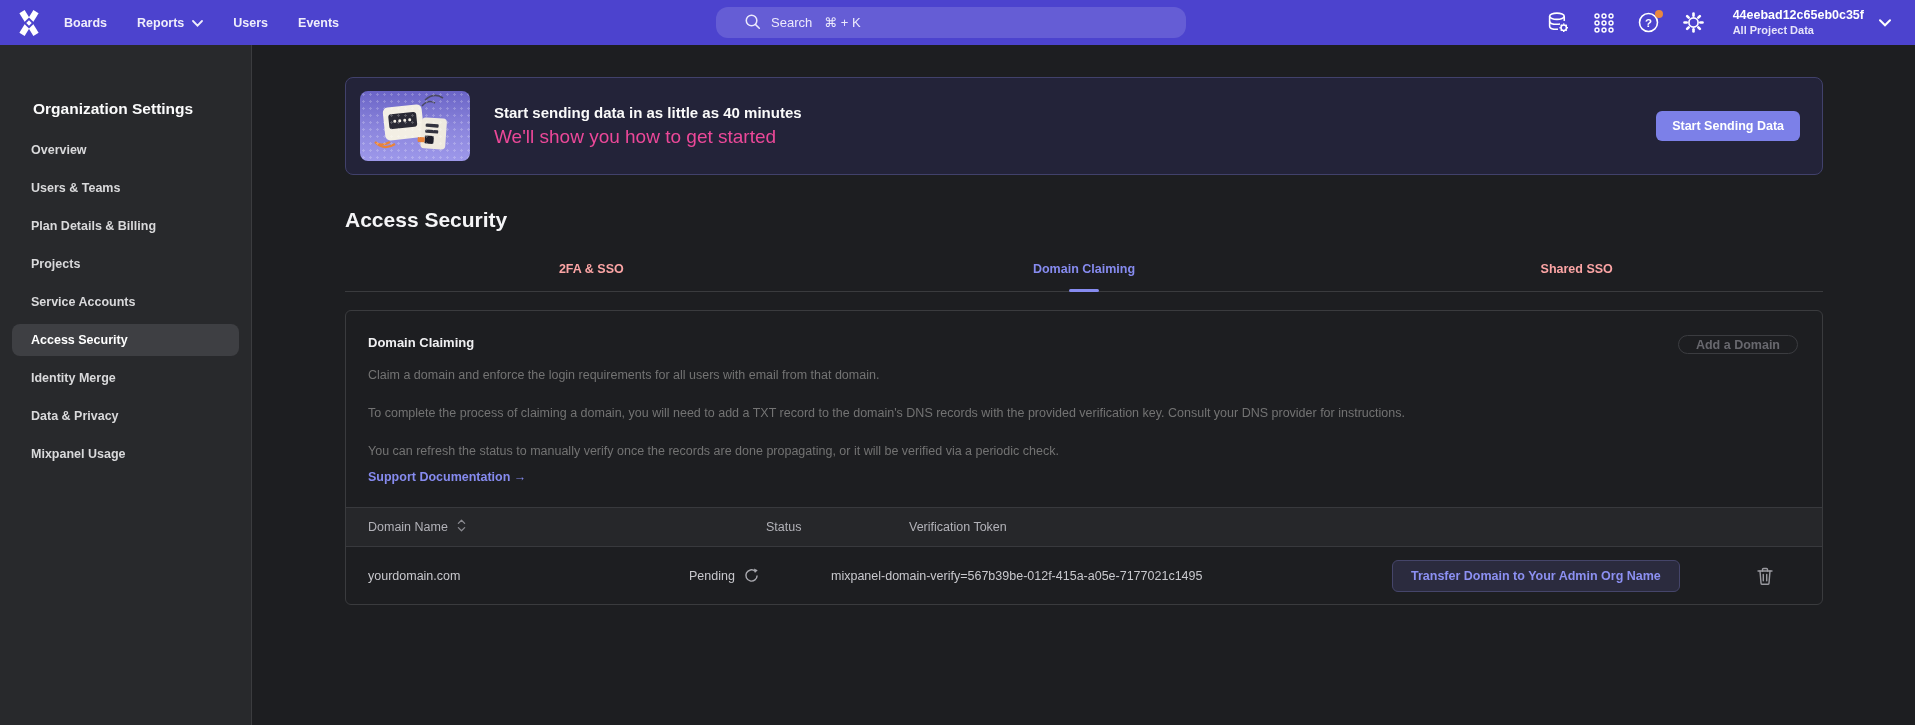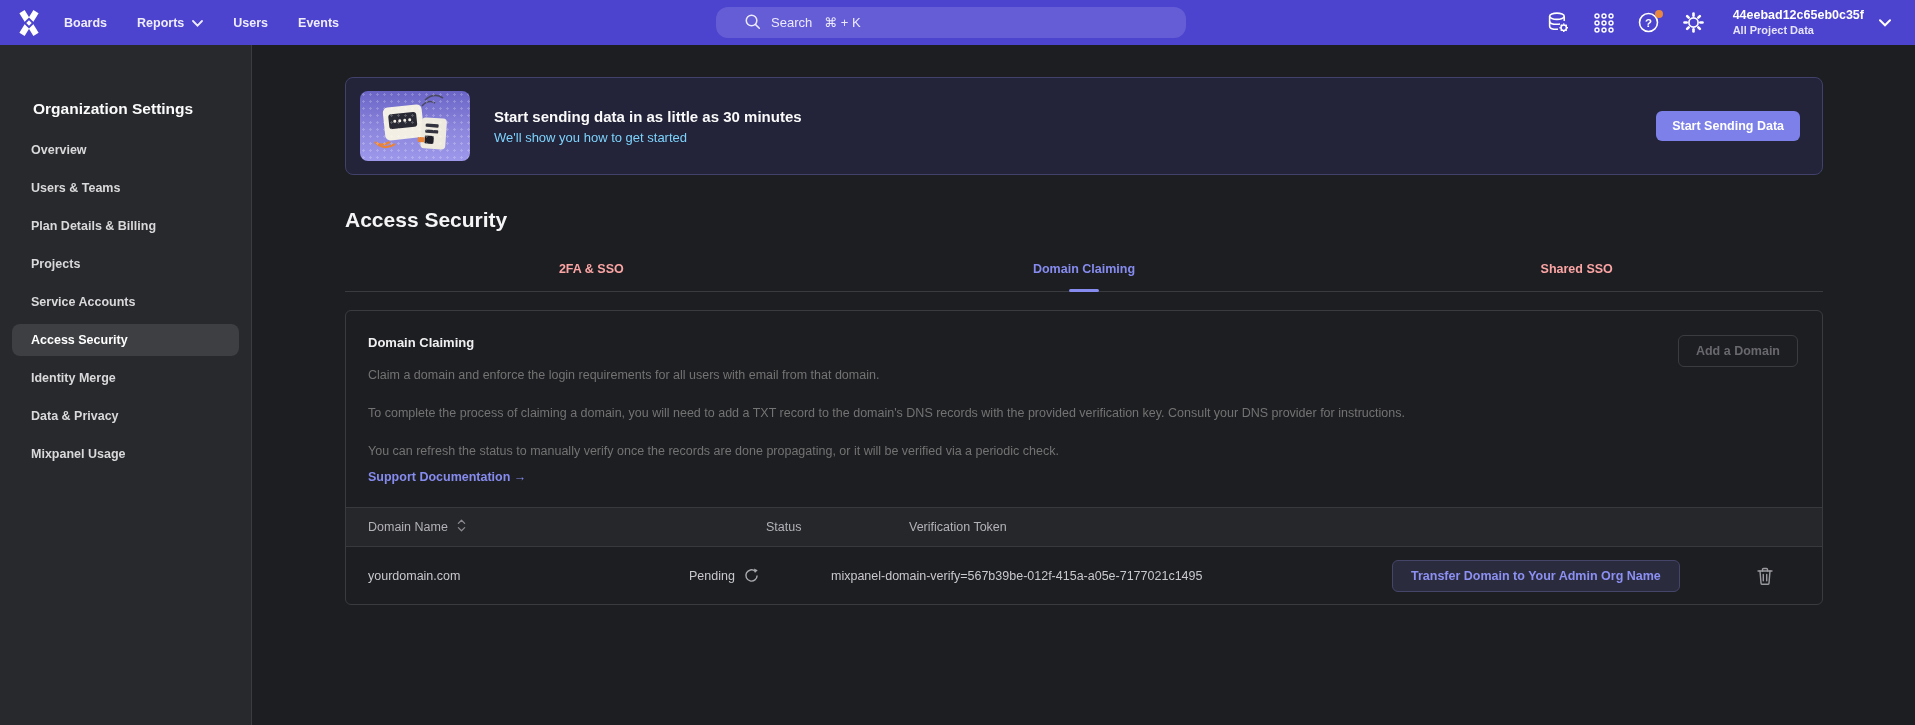--- a/index.html
+++ b/index.html
@@ -64,21 +64,21 @@
     background:linear-gradient(180deg,#6a64c6 0%,#8c86dd 55%,#9d98ea 100%);
     overflow:hidden; flex:0 0 110px;
   }
   .banner-illo::after {
     content:""; position:absolute; inset:0;
     background-image:radial-gradient(rgba(255,255,255,.22) 1px, transparent 1.3px);
     background-size:7px 7px;
   }
   .banner-texts { margin-left:24px; display:flex; flex-direction:column; gap:5px; }
   .banner-title { font-size:15px; font-weight:700; color:#fafafa; }
-  .banner-sub { font-size:13px; color:#7dd3fc; }
+  .banner-sub { font-size:19px; color:#ec4899; }
   .banner-cta {
     margin-left:auto; margin-right:22px; height:30px; padding:0 16px;
     background:#7c80e8; border:none; border-radius:6px;
     color:#ffffff; font-size:12.5px; font-weight:700; font-family:inherit; cursor:pointer;
   }
 
   
   .page-title { margin-top:33px; font-size:21px; font-weight:700; color:#f5f5f7; }
   .tabs { width:1478px; margin-top:30px; display:flex; border-bottom:1px solid #3a3b3e; }
   .tab {
@@ -88,22 +88,22 @@
   .tab.active { color:#868bef; }
   .tab.active::after {
     content:""; position:absolute; left:50%; transform:translateX(-50%); bottom:-1px;
     width:30px; height:3px; background:#868bef; border-radius:2px;
   }
 
   
   .card { width:1478px; margin-top:18px; border:1px solid #3a3b3e; border-radius:6px; position:relative; }
   .card-title { padding:24px 22px 0; font-size:13px; font-weight:700; color:#f0f0f2; }
   .add-domain-btn {
-    position:absolute; top:24px; right:24px; height:32px; padding:0 17px;
-    background:transparent; border:1px solid #3b3c40; border-radius:6px;
+    position:absolute; top:24px; right:24px; height:19px; padding:0 17px;
+    background:transparent; border:1px solid #3b3c40; border-radius:11px;
     color:#68686e; font-size:12.5px; font-weight:600; font-family:inherit; cursor:pointer;
   }
   .card p { margin:0; padding:0 22px; font-size:12.5px; line-height:22px; color:#737373; }
   .desc-1 { margin-top:14px !important; }
   .desc-2 { margin-top:16px !important; max-width:1150px; }
   .desc-3 { margin-top:16px !important; }
   .support-link {
     display:inline-block; margin:8px 22px 0; font-size:12.5px; font-weight:600;
     color:#868bef; text-decoration:none; cursor:pointer;
   }
@@ -285,21 +285,21 @@
             <g transform="rotate(4 74 44)">
               <rect x="61" y="27" width="25" height="31" rx="4" fill="#efeadf"></rect>
               <rect x="65" y="33" width="13" height="3.4" rx="1" fill="#33333f"></rect>
               <rect x="65" y="39" width="13" height="3.4" rx="1" fill="#33333f"></rect>
               <rect x="65" y="45" width="9" height="8" rx="1" fill="#1f1f2a"></rect>
               <rect x="58" y="47" width="7" height="5" rx="1" fill="#e8833a"></rect>
             </g>
           </svg>
         </div>
         <div class="banner-texts">
-          <div class="banner-title">Start sending data in as little as 30 minutes</div>
+          <div class="banner-title">Start sending data in as little as 40 minutes</div>
           <div class="banner-sub">We'll show you how to get started</div>
         </div>
         <button class="banner-cta">Start Sending Data</button>
       </div>
 
       <div class="page-title">Access Security</div>
 
       <div class="tabs">
         <div class="tab">2FA &amp; SSO</div>
         <div class="tab active">Domain Claiming</div>

